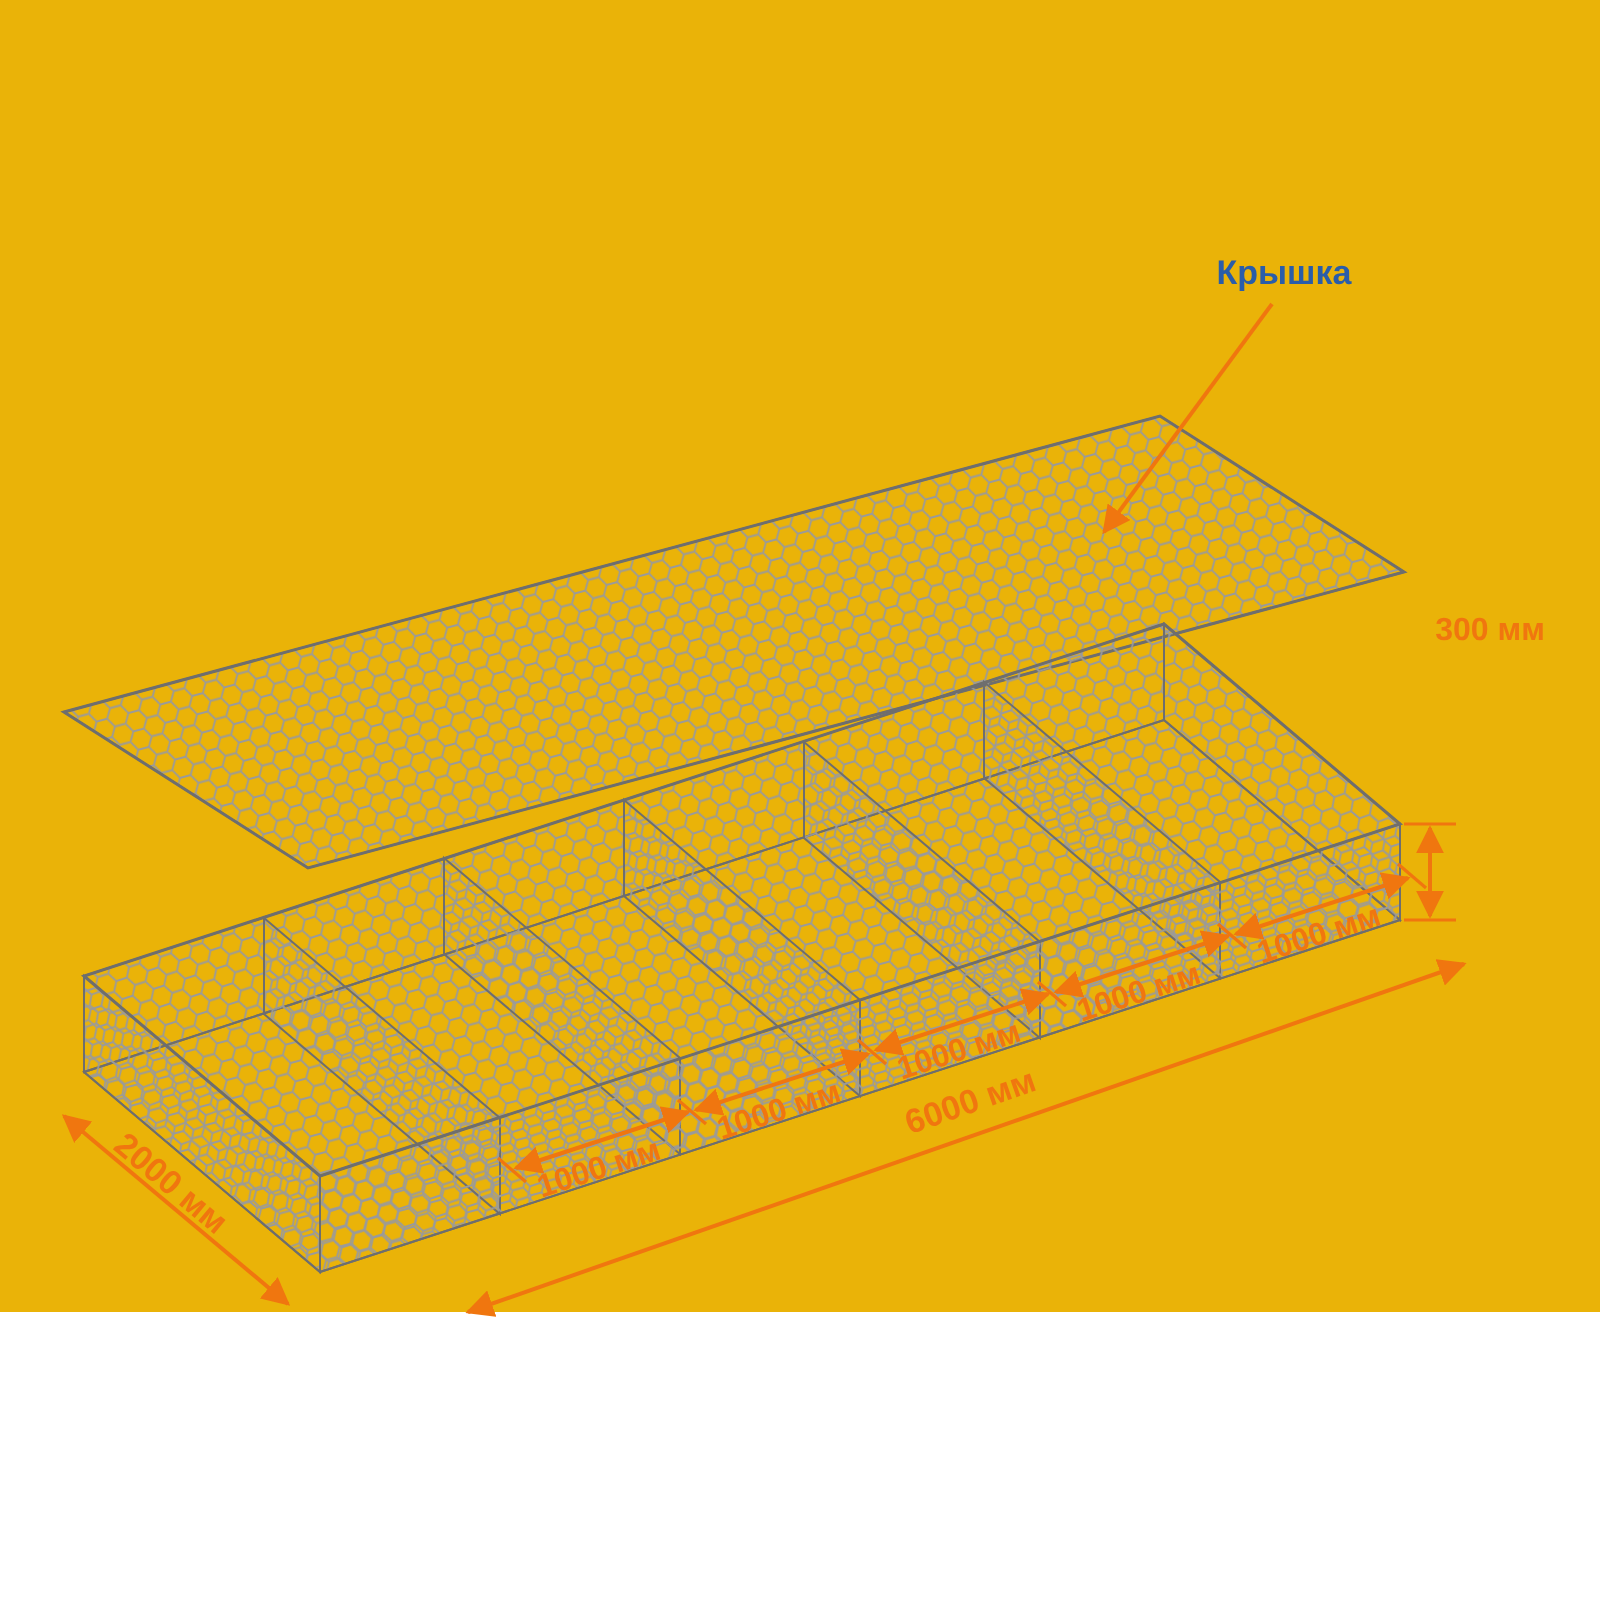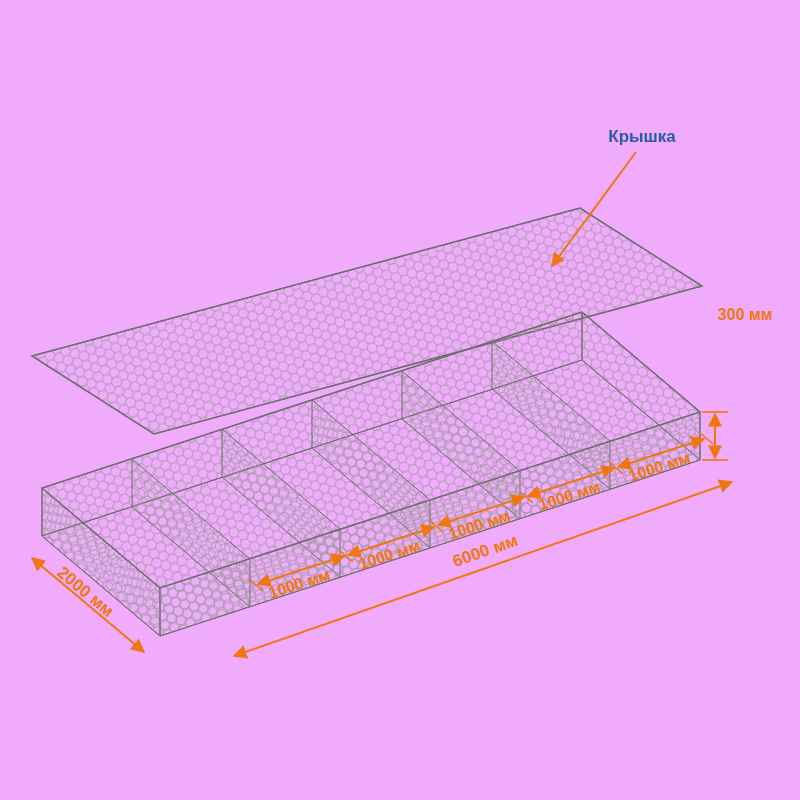--- a/index.html
+++ b/index.html
@@ -3,21 +3,21 @@
 <meta charset="utf-8">
 <style>
   html, body {
     margin: 0;
     padding: 0;
     background: #ffffff;
     width: 800px;
     height: 800px;
     font-family: "Liberation Sans", sans-serif;
   }
-  .canvas { position: relative; width: 800px; height: 800px; background: #f0abfc; }
+  .canvas { position: relative; width: 800px; height: 656px; background: #eab308; }
   svg { display: block; }
 
   .mesh-line { stroke: var(--mesh-gray, #9a9a9a); stroke-width: 0.9; fill: none; }
   .face      { stroke: var(--edge-gray, #6e6e6e); stroke-width: 1; }
   .edge      { stroke: var(--edge-gray, #6e6e6e); stroke-width: 1.5; fill: none; }
 
   .dim-line  { stroke: var(--accent-orange, #f0760f); stroke-width: 2; fill: none; }
   .dim-tick  { stroke: var(--accent-orange, #f0760f); stroke-width: 1.6; fill: none; }
   .arrowhead { fill: var(--accent-orange, #f0760f); }
 

